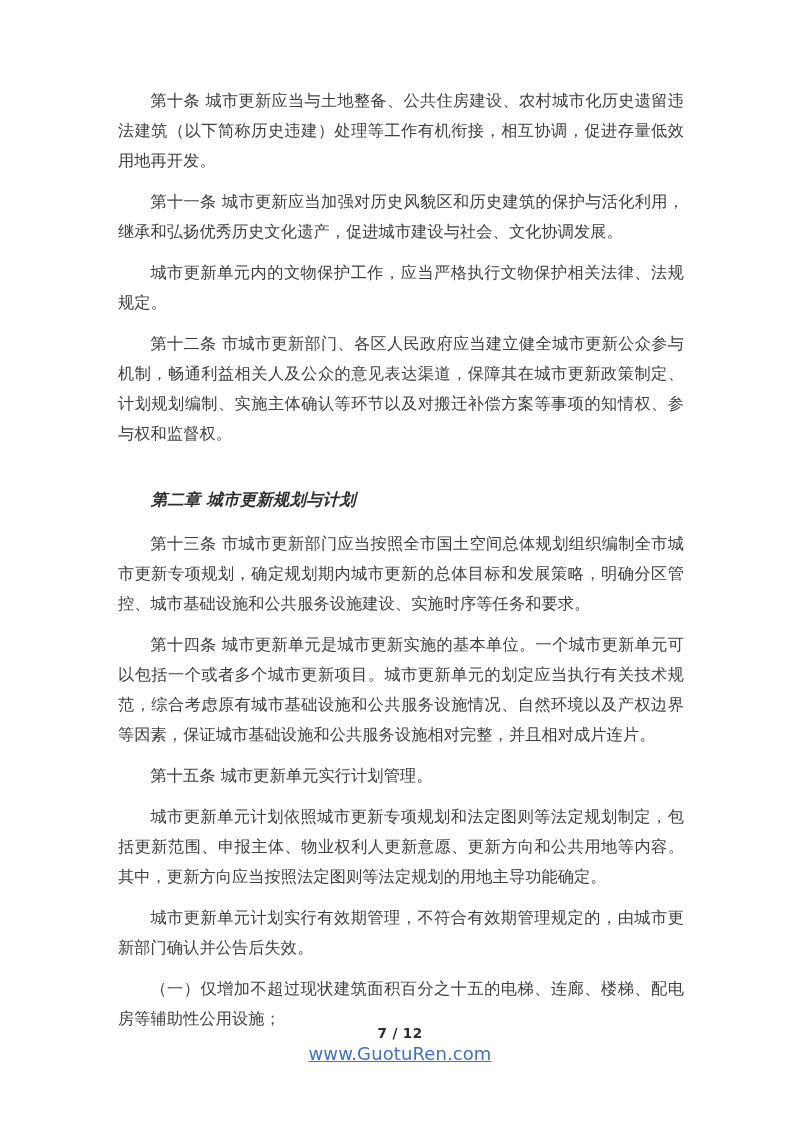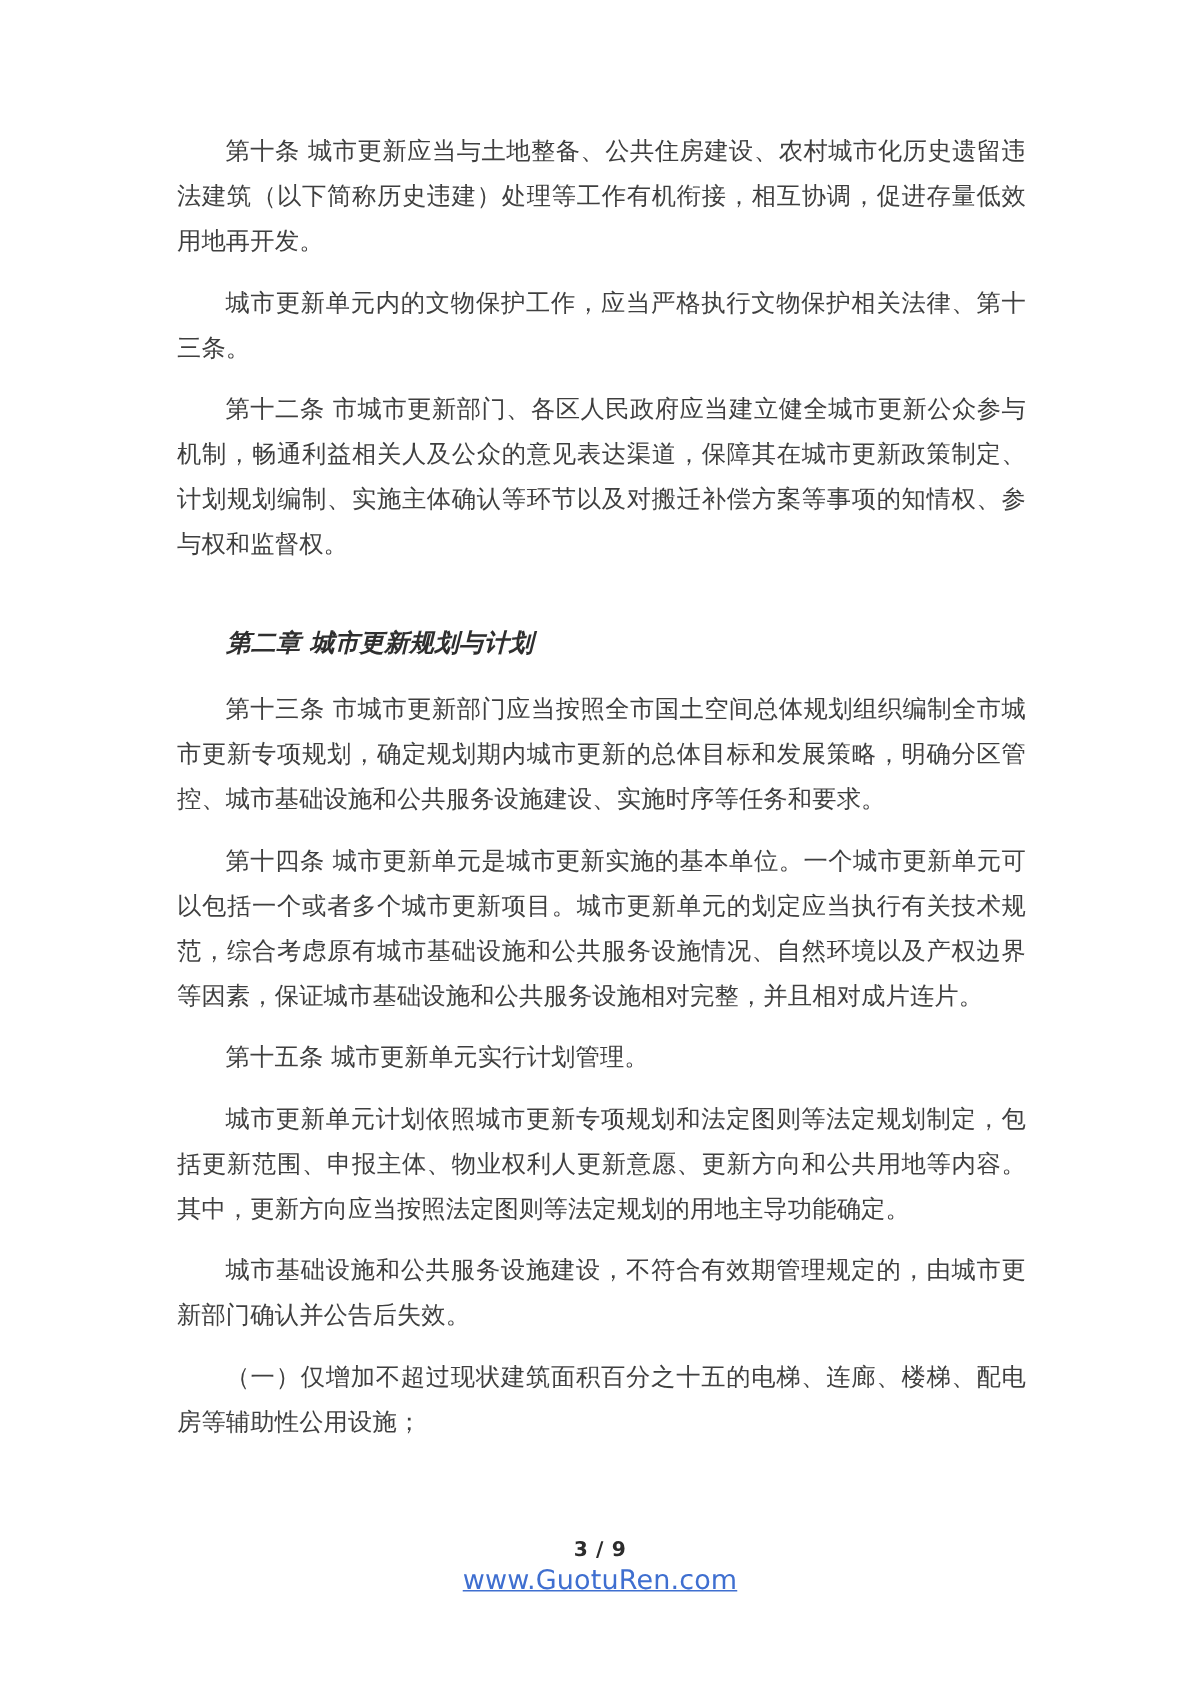--- a/index.html
+++ b/index.html
@@ -87,38 +87,39 @@
 </style>
 </head>
 <body>
 
 <div class="page">
 
   <div class="content">
 
     <div>
       <p class="para">第十条  城市更新应当与土地整备、公共住房建设、农村城市化历史遗留违法建筑（以下简称历史违建）处理等工作有机衔接，相互协调，促进存量低效用地再开发。</p>
-      <p class="para">城市更新单元内的文物保护工作，应当严格执行文物保护相关法律、第十三条。</p>
+      <p class="para">第十一条  城市更新应当加强对历史风貌区和历史建筑的保护与活化利用，继承和弘扬优秀历史文化遗产，促进城市建设与社会、文化协调发展。</p>
+      <p class="para">城市更新单元内的文物保护工作，应当严格执行文物保护相关法律、法规规定。</p>
       <p class="para">第十二条  市城市更新部门、各区人民政府应当建立健全城市更新公众参与机制，畅通利益相关人及公众的意见表达渠道，保障其在城市更新政策制定、计划规划编制、实施主体确认等环节以及对搬迁补偿方案等事项的知情权、参与权和监督权。</p>
     </div>
 
     <div class="chapter-block">
       <h2 class="chapter">第二章   城市更新规划与计划</h2>
     </div>
 
     <div>
       <p class="para">第十三条  市城市更新部门应当按照全市国土空间总体规划组织编制全市城市更新专项规划，确定规划期内城市更新的总体目标和发展策略，明确分区管控、城市基础设施和公共服务设施建设、实施时序等任务和要求。</p>
       <p class="para">第十四条  城市更新单元是城市更新实施的基本单位。一个城市更新单元可以包括一个或者多个城市更新项目。城市更新单元的划定应当执行有关技术规范，综合考虑原有城市基础设施和公共服务设施情况、自然环境以及产权边界等因素，保证城市基础设施和公共服务设施相对完整，并且相对成片连片。</p>
       <p class="para">第十五条  城市更新单元实行计划管理。</p>
       <p class="para">城市更新单元计划依照城市更新专项规划和法定图则等法定规划制定，包括更新范围、申报主体、物业权利人更新意愿、更新方向和公共用地等内容。其中，更新方向应当按照法定图则等法定规划的用地主导功能确定。</p>
-      <p class="para">城市基础设施和公共服务设施建设，不符合有效期管理规定的，由城市更新部门确认并公告后失效。</p>
+      <p class="para">城市更新单元计划实行有效期管理，不符合有效期管理规定的，由城市更新部门确认并公告后失效。</p>
       <p class="para">（一）仅增加不超过现状建筑面积百分之十五的电梯、连廊、楼梯、配电房等辅助性公用设施；</p>
 
     </div>
 
   </div>
 
   <div class="footer">
-    <div class="page-number">3 / 9</div>
+    <div class="page-number">7 / 12</div>
     <a class="site-link" href="#">www.GuotuRen.com</a>
   </div>
 
 </div>
 
 </body></html>

